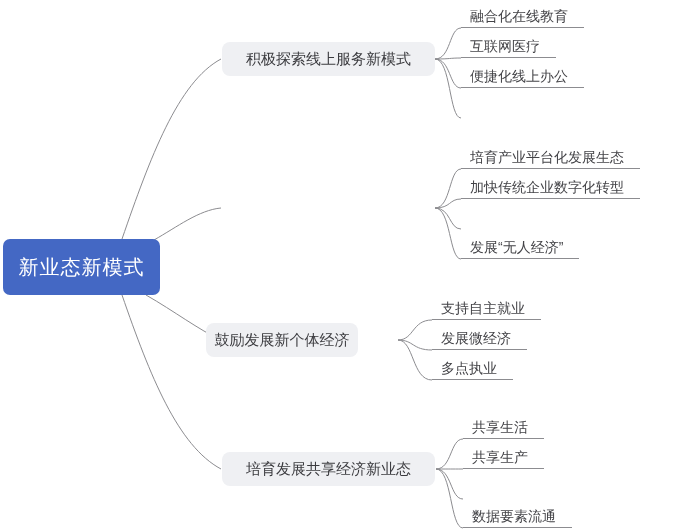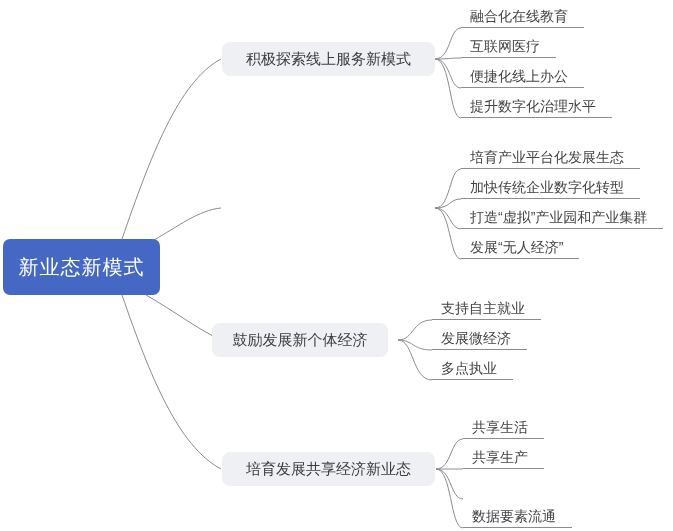--- a/index.html
+++ b/index.html
@@ -40,21 +40,21 @@
     background: var(--branch-fill, #eff0f3);
     color: var(--branch-text, #3b3b3f);
     border-radius: 8px;
     font-size: 15px;
     line-height: 34px;
     text-align: center;
     box-sizing: border-box;
   }
   .b1 { left: 222px; top: 42px;  width: 213px; }
   .b2 { left: 222px; top: 191px; width: 213px; }
-  .b3 { left: 212px; top: 323px; width: 176px; }
+  .b3 { left: 206px; top: 323px; width: 152px; }
   .b4 { left: 222px; top: 452px; width: 213px; }
   .node-leaf {
     position: absolute;
     height: 22px;
     line-height: 21px;
     font-size: 14px;
     color: var(--leaf-text, #434347);
     border-bottom: 1px solid var(--line, #8c8c90);
     padding: 0 16px 0 9px;
     white-space: nowrap;
@@ -99,25 +99,23 @@
 
   <div class="node-root">新业态新模式</div>
 
   <div class="node-branch b1">积极探索线上服务新模式</div>
   <div class="node-branch b3">鼓励发展新个体经济</div>
   <div class="node-branch b4">培育发展共享经济新业态</div>
 
   <div class="node-leaf lx1" style="top:6px;">融合化在线教育</div>
   <div class="node-leaf lx1" style="top:36px;">互联网医疗</div>
   <div class="node-leaf lx1" style="top:66px;">便捷化线上办公</div>
-  <div class="node-leaf lx1" style="top:96px;">提升数字化治理水平</div>
 
   <div class="node-leaf lx2" style="top:147px;">培育产业平台化发展生态</div>
   <div class="node-leaf lx2" style="top:177px;">加快传统企业数字化转型</div>
-  <div class="node-leaf lx2" style="top:207px;">打造“虚拟”产业园和产业集群</div>
   <div class="node-leaf lx2" style="top:237px;">发展“无人经济”</div>
 
   <div class="node-leaf lx3" style="top:298px;">支持自主就业</div>
   <div class="node-leaf lx3" style="top:328px;">发展微经济</div>
   <div class="node-leaf lx3" style="top:358px;">多点执业</div>
 
   <div class="node-leaf lx4" style="top:417px;">共享生活</div>
   <div class="node-leaf lx4" style="top:447px;">共享生产</div>
   <div class="node-leaf lx4" style="top:506px;">数据要素流通</div>
 

